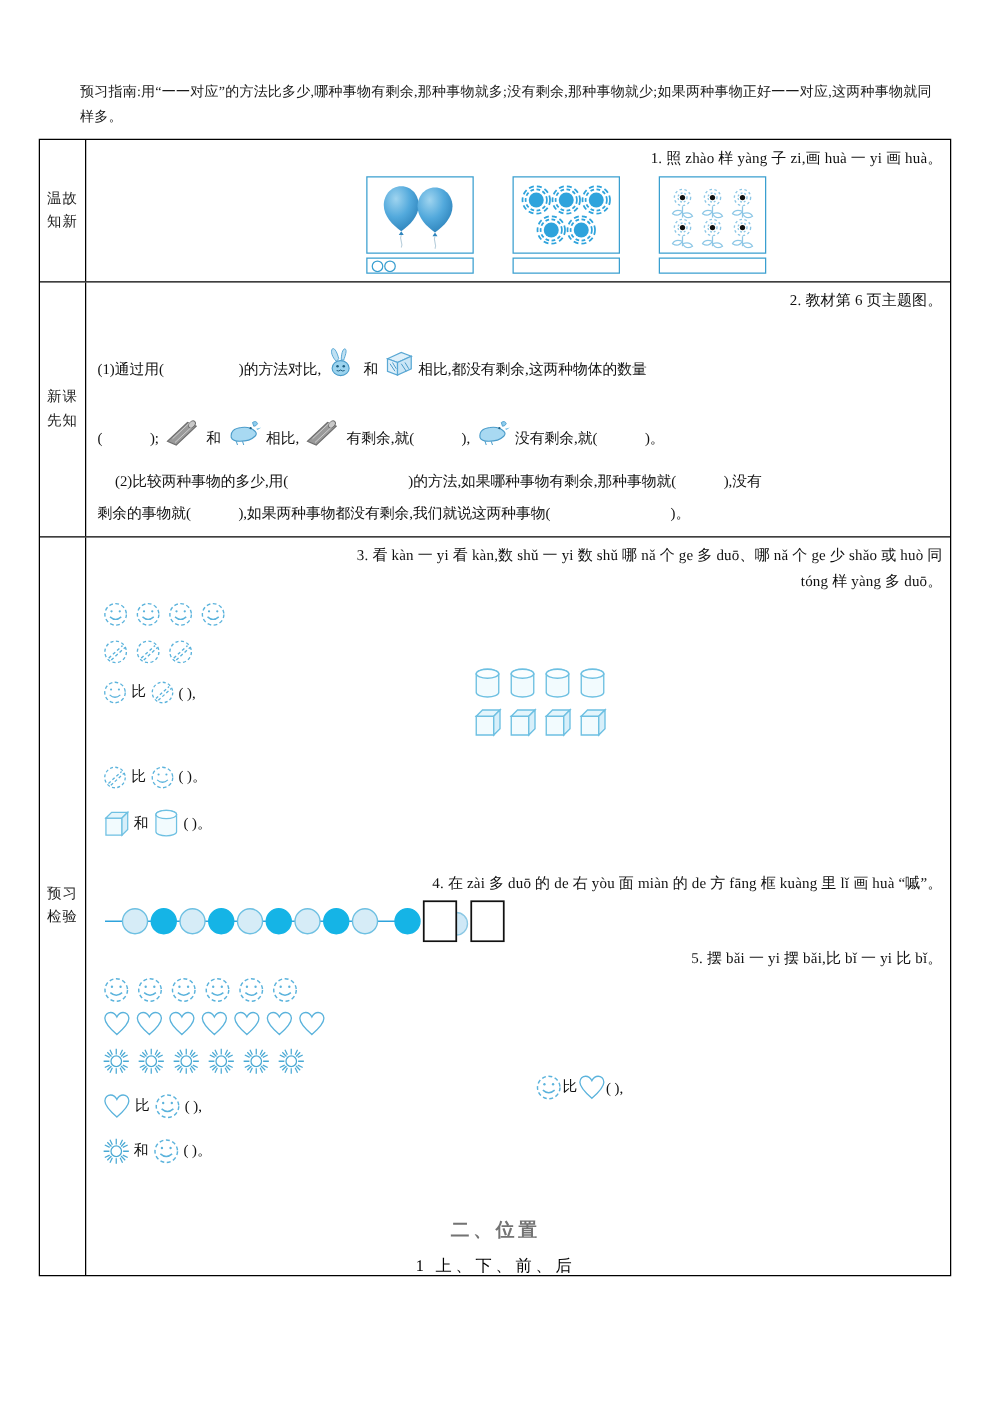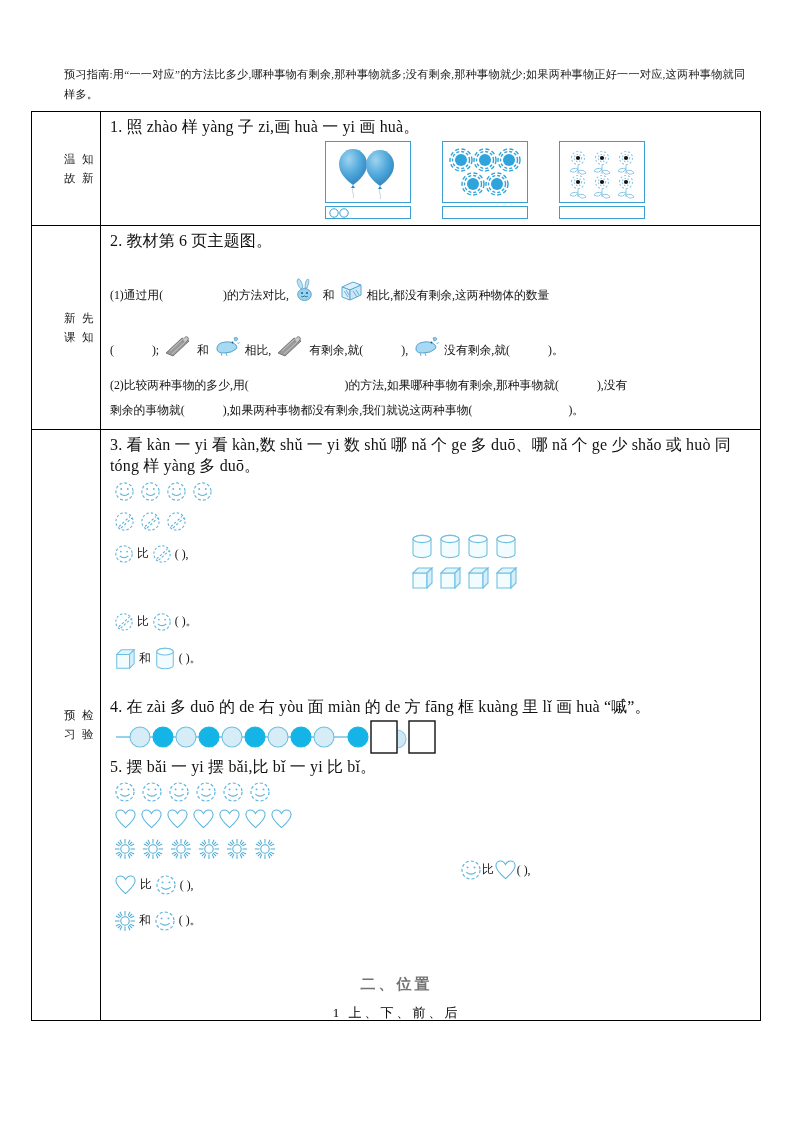--- a/index.html
+++ b/index.html
@@ -48,41 +48,41 @@
     border-bottom: 1.3px solid #000;
     box-sizing: border-box;
   }
   .row.last { border-bottom: none; }
   .rowlabel {
     width: 37px;
     min-width: 37px;
     border-right: 1.3px solid #000;
     box-sizing: border-box;
     display: flex;
-    flex-direction: row;
+    flex-direction: column;
     align-items: center;
     justify-content: center;
     font-size: 11.5px;
     line-height: 19px;
     letter-spacing: 1px;
     color: #1a1a1a;
-    margin-left: 32px;
   }
   .rowbody {
     flex: 1;
     position: relative;
     box-sizing: border-box;
     padding: 4px 6px 6px 9px;
   }
 
   .qline {
-    font-size: 16px;
+    font-size: 12px;
     line-height: 21px;
     letter-spacing: .15px;
     color: #111;
+    text-align: right;
   }
 
   
   .picrow {
     display: flex;
     gap: 31px;
     margin-top: 4px;
     margin-left: 215px;
   }
   .piccell { width: 86px; }
@@ -415,21 +415,21 @@
                 <path d="M5 15 q-1 -7 8 -8 q7 -1 11 3 q2 2 0 4 q-4 4 -12 4 q-6 0 -7 -3 Z" fill="#a8d9f2" stroke="#4b9cca" stroke-width=".9"></path>
                 <circle cx="20.5" cy="7.5" r=".9" fill="#1d5e82"></circle>
                 <path d="M25 8 l4 -1 l-3 2 Z" fill="#6fbde4"></path>
                 <path d="M9 18 l1 3 M14 18 l1 3" stroke="#4b9cca" stroke-width=".8"></path>
               </g>
             </svg>
           </span>
           <span>没有剩余,就(</span><span class="blank-s"></span><span>)。</span>
         </div>
 
-        <div class="s2line" style="margin-top:6px;">
+        <div class="s2line" style="margin-top:6px;margin-left:14px;">
           <span>(2)比较两种事物的多少,用(</span><span class="blank-xl"></span><span>)的方法,如果哪种事物有剩余,那种事物就(</span><span class="blank-s"></span><span>),没有</span>
         </div>
 
         <div class="s2line">
           <span>剩余的事物就(</span><span class="blank-s"></span><span>),如果两种事物都没有剩余,我们就说这两种事物(</span><span class="blank-xl"></span><span>)。</span>
         </div>
 
       </div>
     </div>
 

